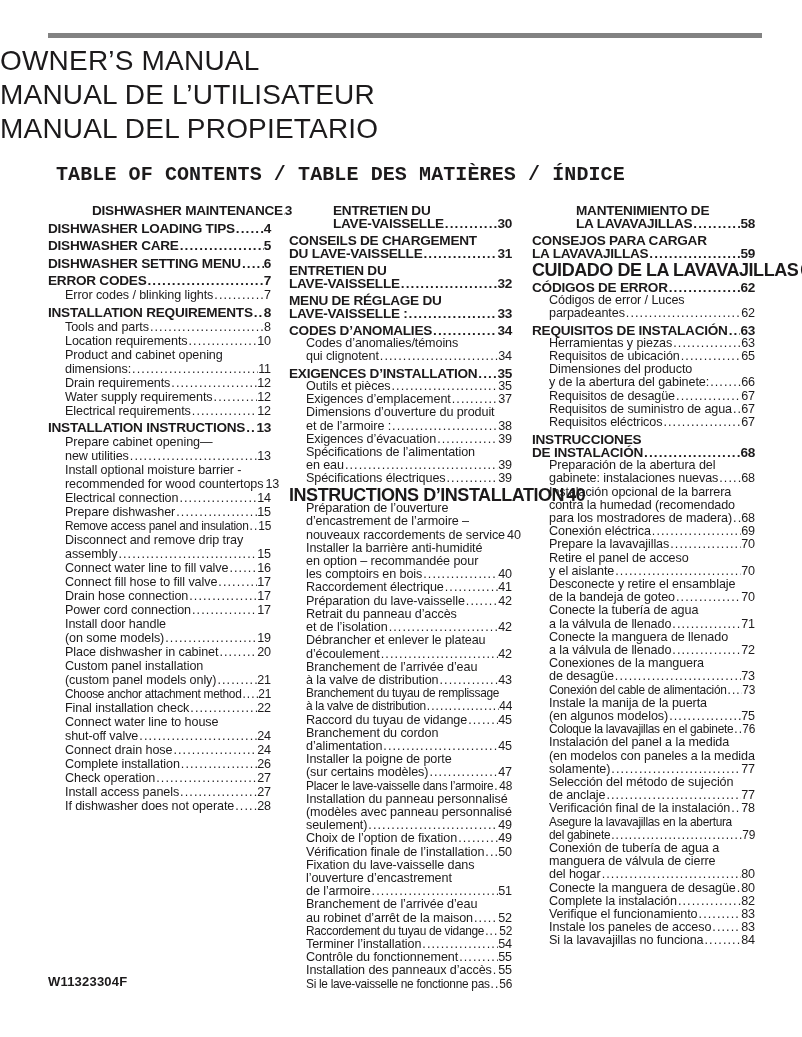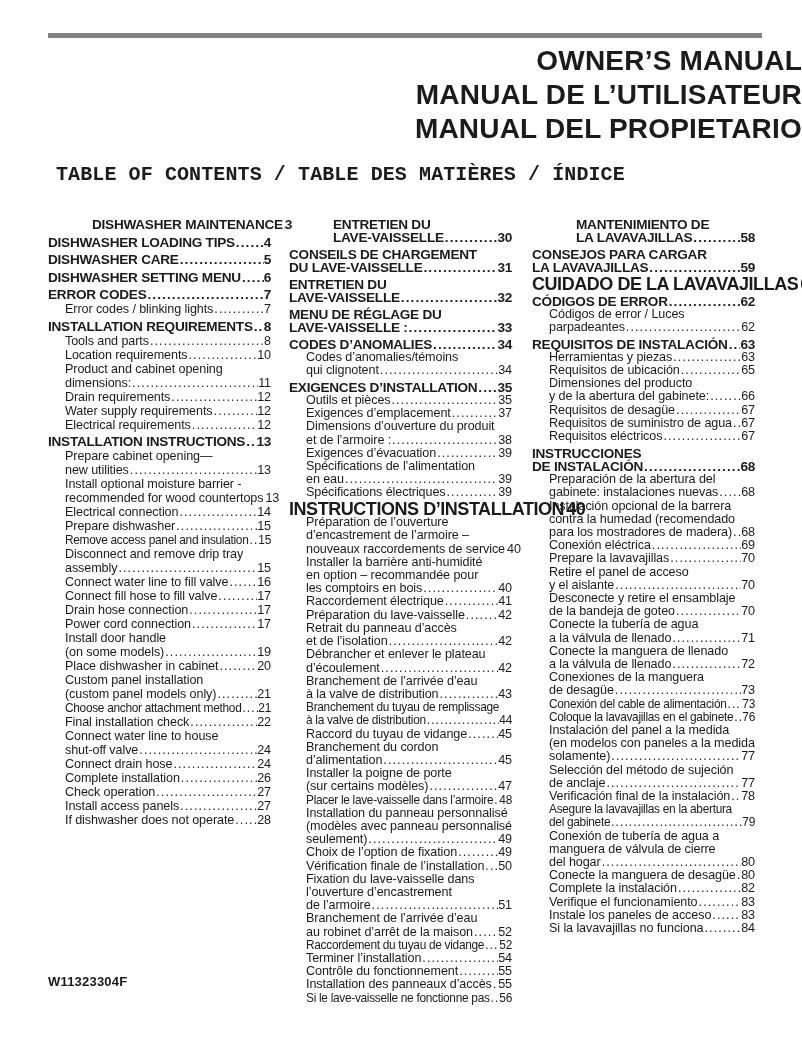--- a/index.html
+++ b/index.html
@@ -10,37 +10,37 @@
     color:#1c1a1b;
     font-family:"Liberation Sans", sans-serif;
     overflow:hidden;
   }
   .top-rule {
     position:absolute; left:48px; top:33px;
     width:714px; height:5px; background:#828282;
   }
   .titles {
     position:absolute; left:0; top:44px; width:802px;
-    text-align:right; font-weight:700;
+    text-align:left; font-weight:400;
     font-size:28px; line-height:34px; letter-spacing:0.2px;
   }
   .toc-heading {
     position:absolute; left:56px; top:163px;
     font-weight:700; font-size:20px; letter-spacing:0.1px;
     white-space:nowrap;
     font-family:Liberation Mono, monospace;
   }
   .col { position:absolute; top:204px; width:223px; }
   #col1 { left:48px; }
   #col2 { left:289px; }
   #col3 { left:532px; }
   .row { display:flex; align-items:baseline; line-height:13.2px; }
   #col1 .row { line-height:14px; }
   .section { margin-top:3.5px; }
-  .section:first-child { margin-top:14px;padding-left:44px; }
+  .section:first-child { margin-top:0;padding-left:44px; }
   .sec-title { font-weight:700; font-size:13.6px; letter-spacing:-0.25px; }
   .sec-title.fit { font-size:18px; letter-spacing:-0.45px; }
   .entry { padding-left:17px; font-size:12.6px; letter-spacing:-0.1px; }
   .entry.fit { font-size:11.9px; letter-spacing:-0.3px; }
   .label { white-space:nowrap; }
   .dots { flex:1 1 auto; min-width:2px; overflow:hidden; white-space:nowrap; }
   .dots::after {
     content:"................................................................................................";
     letter-spacing:1.1px; margin-left:1px;
   }
@@ -885,20 +885,30 @@
             <span class="pagenum">73</span>
           </div>
         </div>
         <div class="entry fit">
           <div class="row">
             <span class="label">Conexión del cable de alimentación</span>
             <span class="dots"></span>
             <span class="pagenum">73</span>
           </div>
         </div>
+        <div class="entry">
+          <div class="row">
+            <span class="label">Instale la manija de la puerta</span>
+          </div>
+          <div class="row">
+            <span class="label">(en algunos modelos)</span>
+            <span class="dots"></span>
+            <span class="pagenum">75</span>
+          </div>
+        </div>
         <div class="entry fit">
           <div class="row">
             <span class="label">Coloque la lavavajillas en el gabinete</span>
             <span class="dots"></span>
             <span class="pagenum">76</span>
           </div>
         </div>
         <div class="entry">
           <div class="row">
             <span class="label">Instalación del panel a la medida</span>

